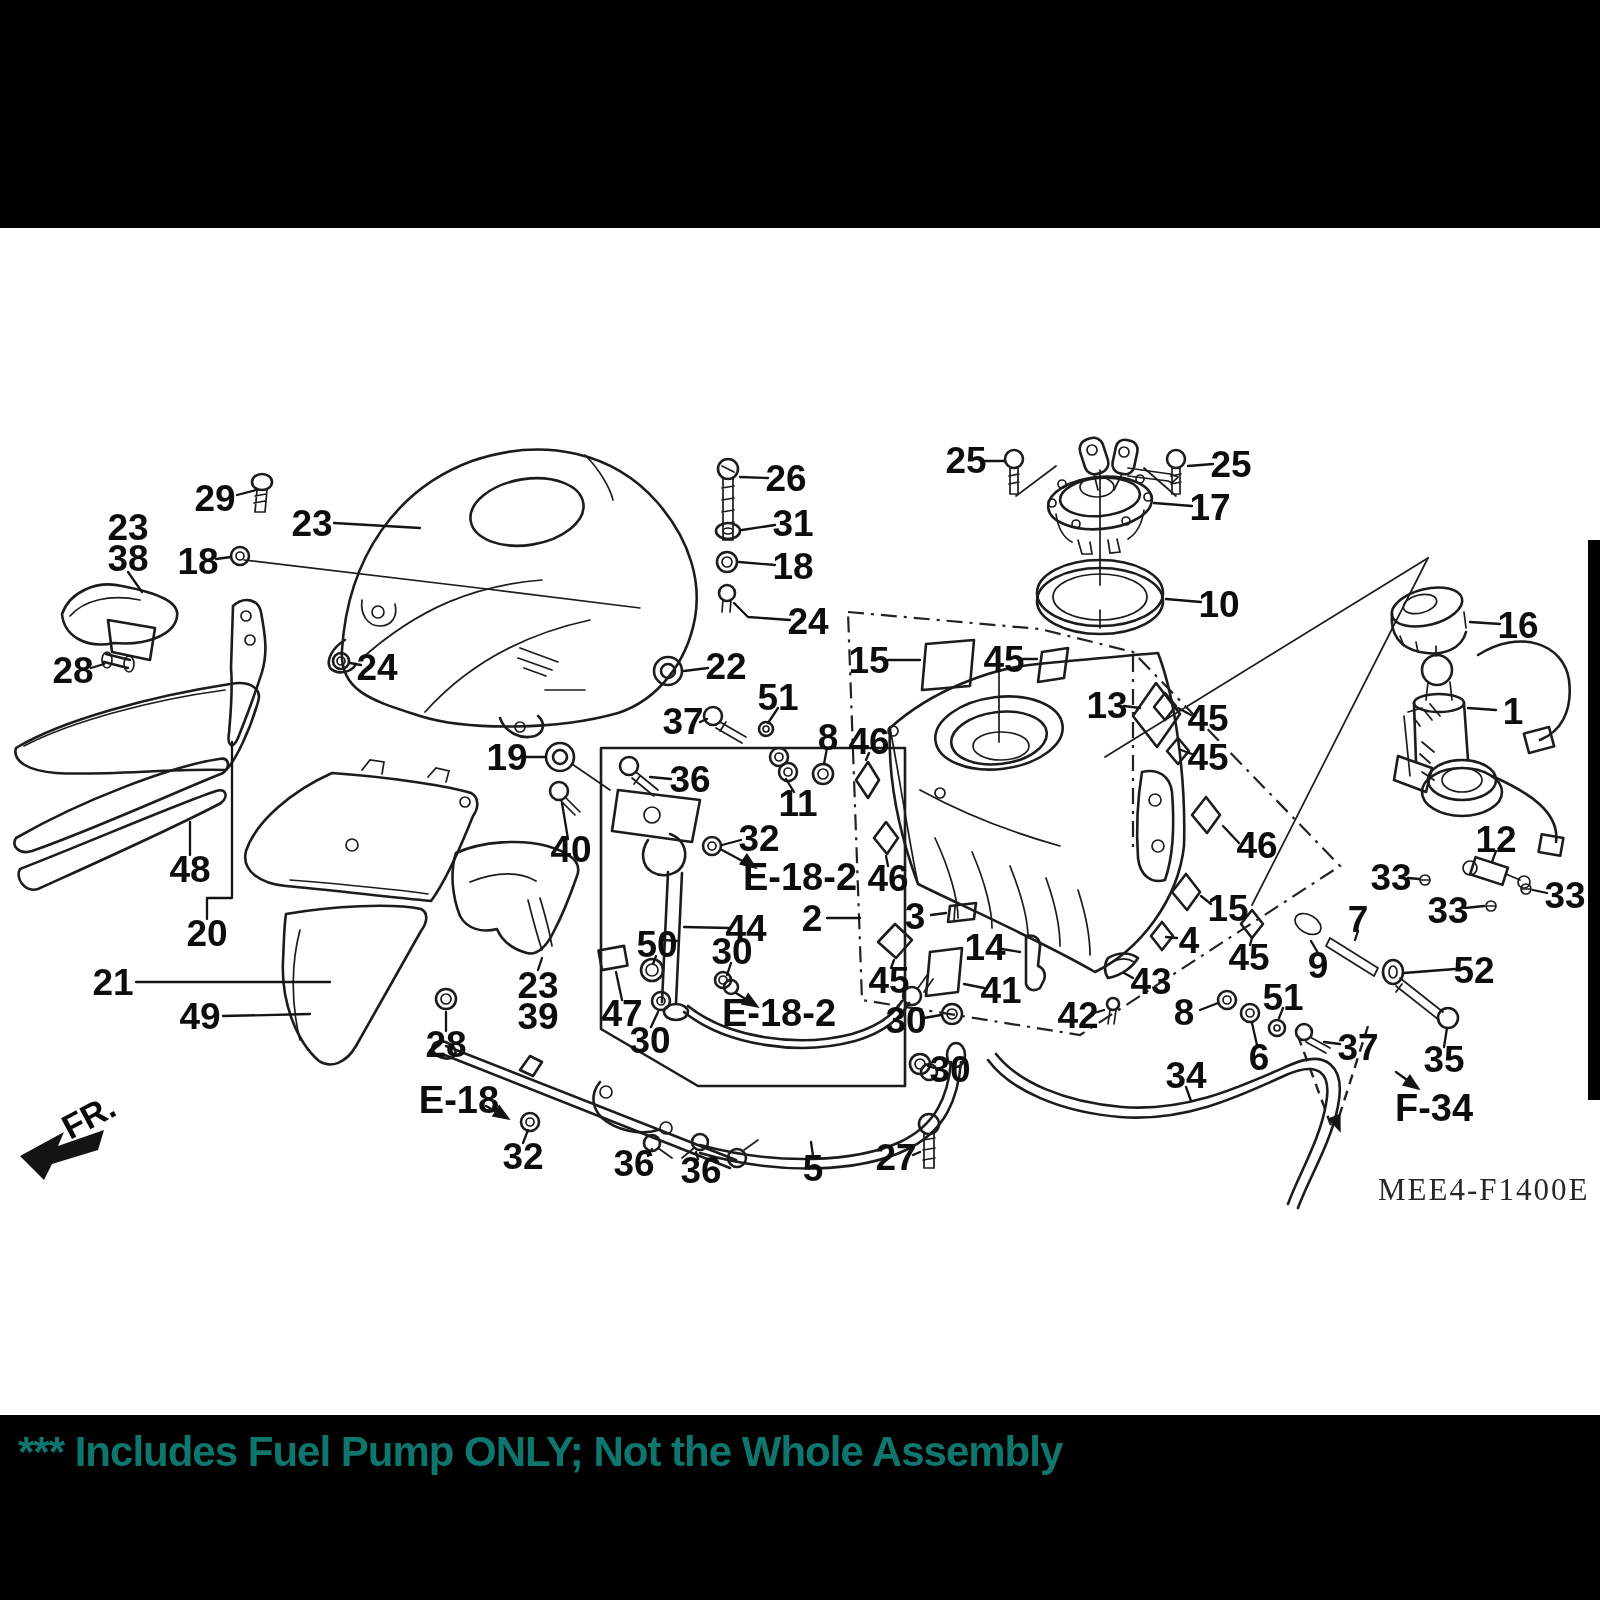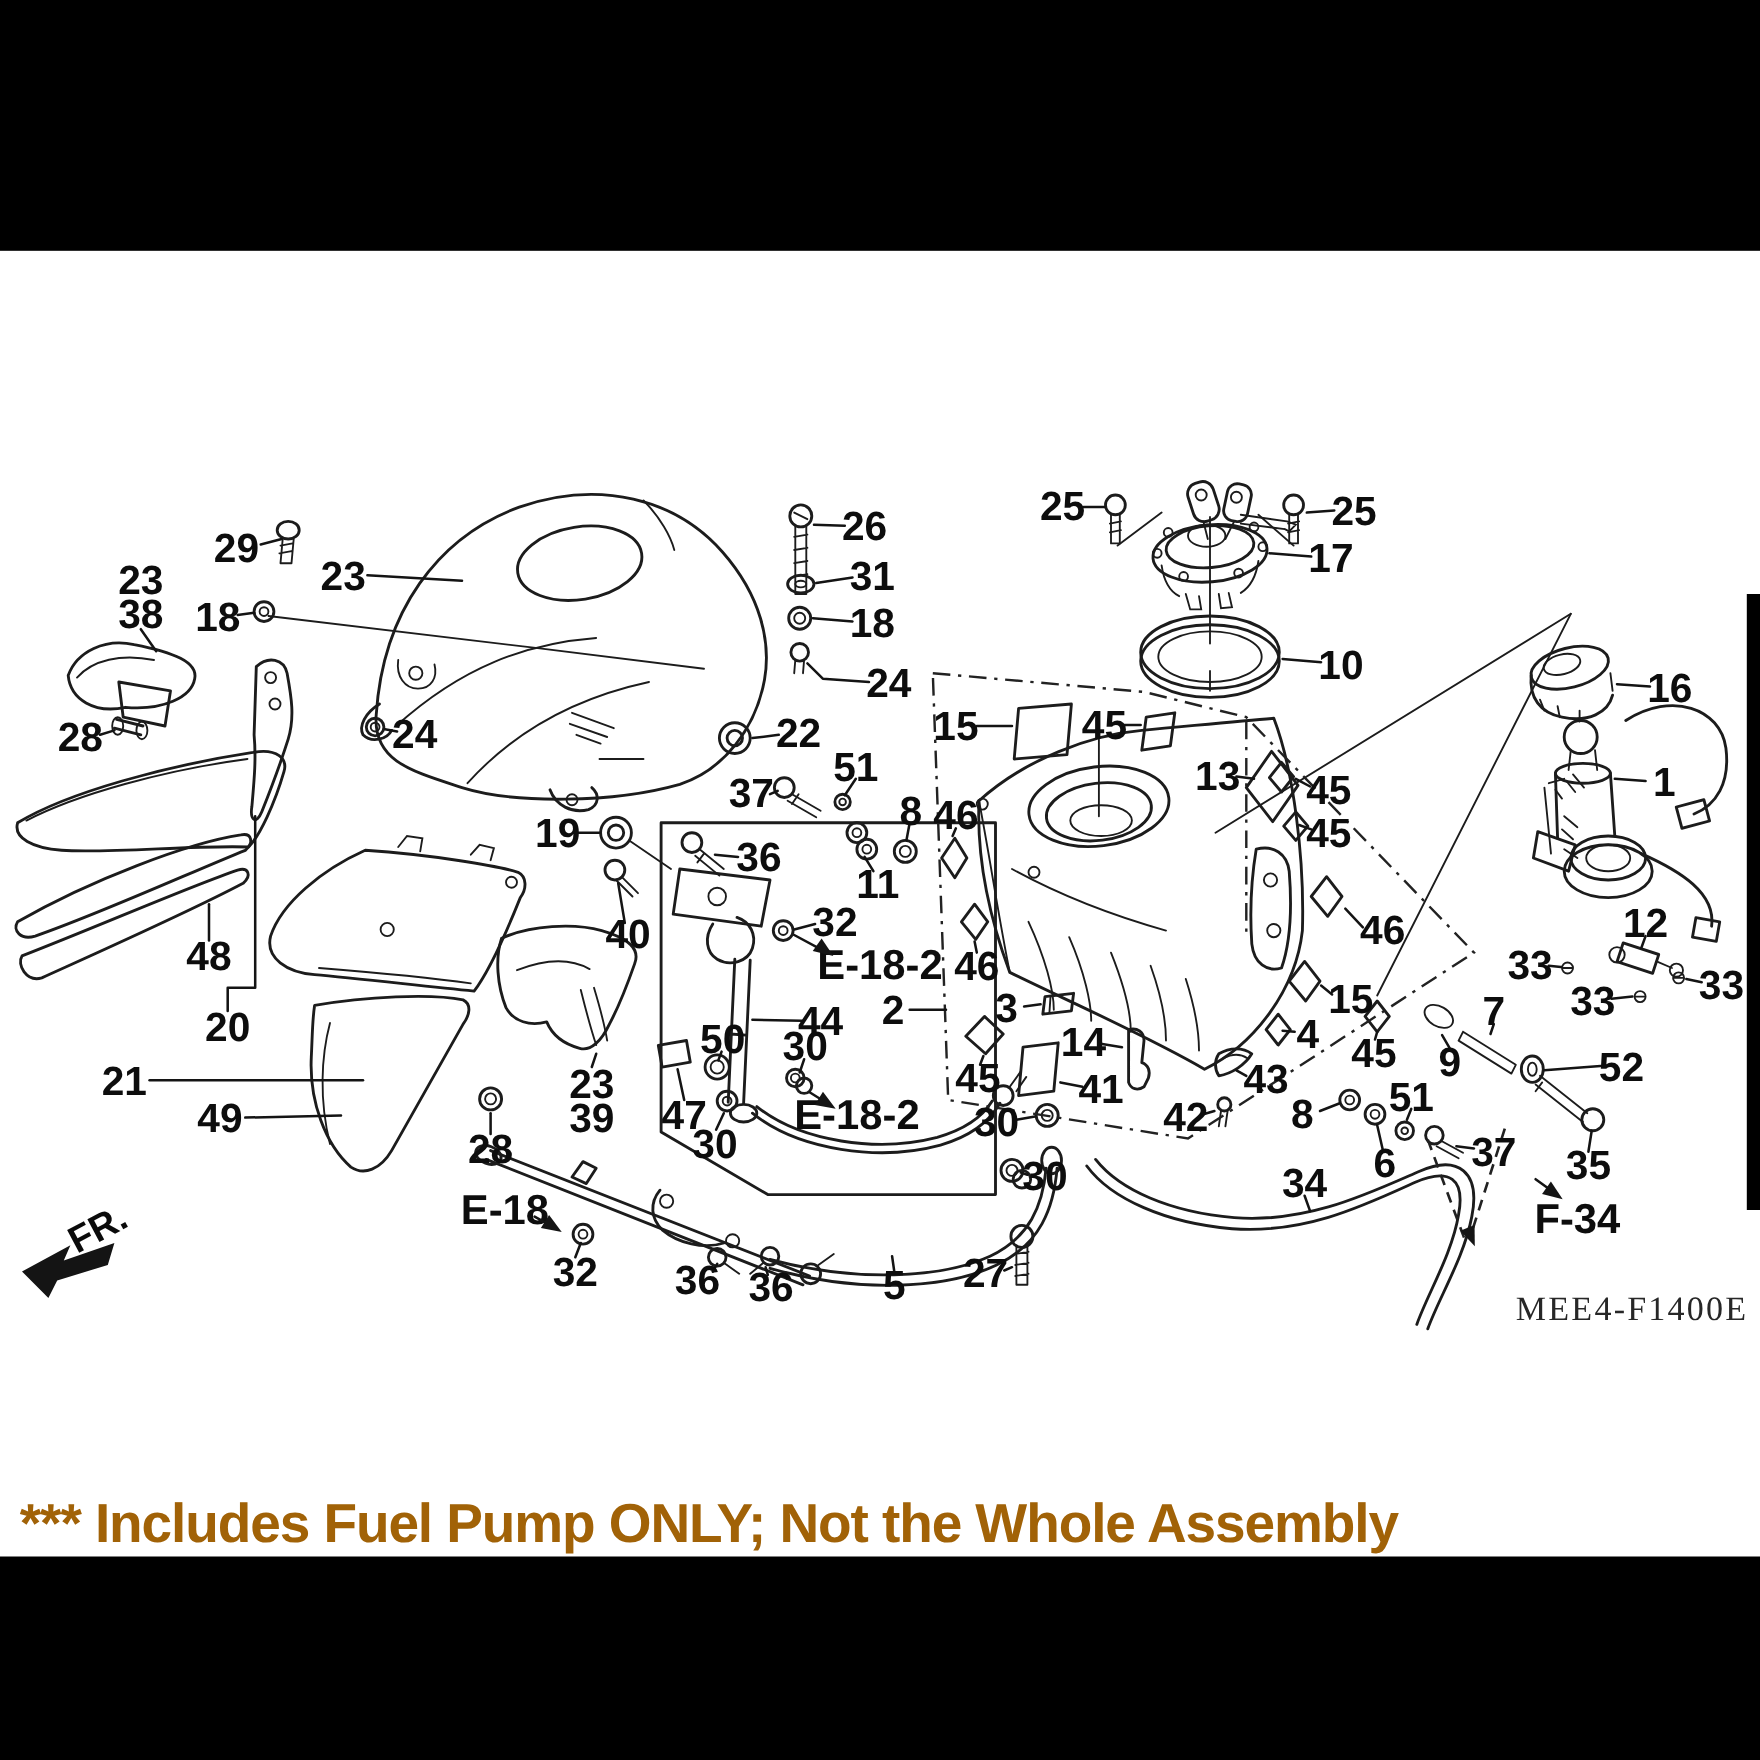--- a/index.html
+++ b/index.html
@@ -2,22 +2,22 @@
 <html><head>
 <meta charset="utf-8">
 <style>
   html,body{margin:0;padding:0;background:#ffffff;width:1600px;height:1600px;overflow:hidden;
             font-family:"Liberation Sans",sans-serif;}
   #stage{position:relative;width:1600px;height:1308px;background:#ffffff;}
   .bar{position:absolute;left:0;width:1600px;background:#000;}
   #topbar{top:0;height:228px;}
   #botbar{top:1415px;height:185px;}
   #sidebar-strip{position:absolute;left:1588px;top:540px;width:12px;height:560px;background:#000;}
-  #caption{position:absolute;left:18px;top:1356px;width:1560px;
-           font-size:50px;font-weight:bold;letter-spacing:-1px;color:#a16207;
+  #caption{position:absolute;left:18px;top:1428px;width:1560px;
+           font-size:42px;font-weight:bold;letter-spacing:-1px;color:#0f766e;
            font-family:"Liberation Sans",sans-serif;white-space:nowrap;}
   svg{position:absolute;left:0;top:0;}
   .ln{fill:none;stroke:#1c1c1c;stroke-width:2.6;stroke-linecap:round;stroke-linejoin:round;}
   .thin{fill:none;stroke:#1c1c1c;stroke-width:1.7;stroke-linecap:round;}
   .ldr{fill:none;stroke:#141414;stroke-width:2.3;stroke-linecap:round;stroke-linejoin:round;}
   .dash{fill:none;stroke:#222;stroke-width:2.2;stroke-dasharray:16 7 3 7;}
   .dash2{fill:none;stroke:#222;stroke-width:2.4;stroke-dasharray:10 7;}
   .lbl{font-family:"Liberation Sans",sans-serif;font-size:37px;font-weight:bold;fill:#0d0d0d;}
   .lblb{font-size:38px;}
   .solid{fill:#141414;stroke:none;}

